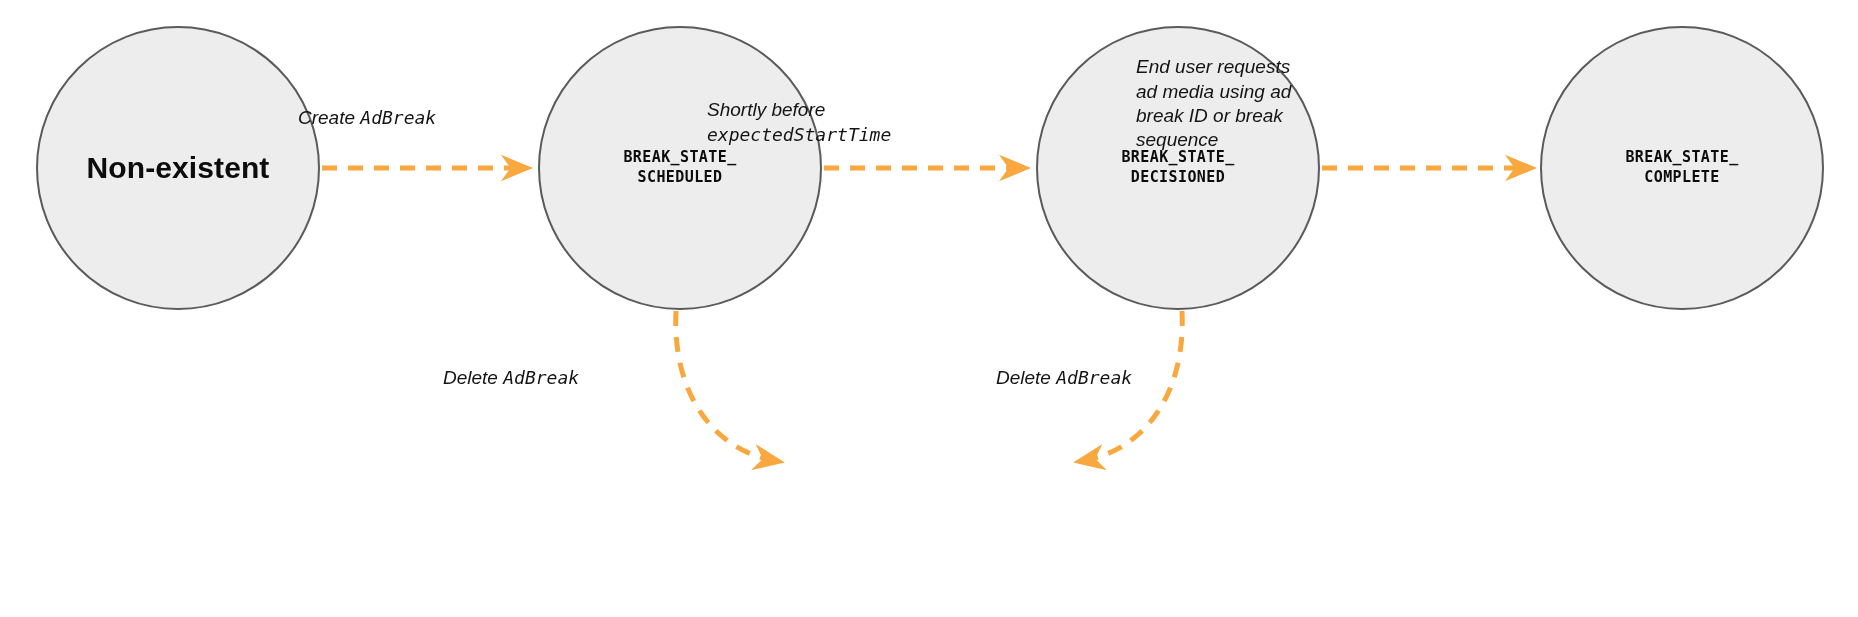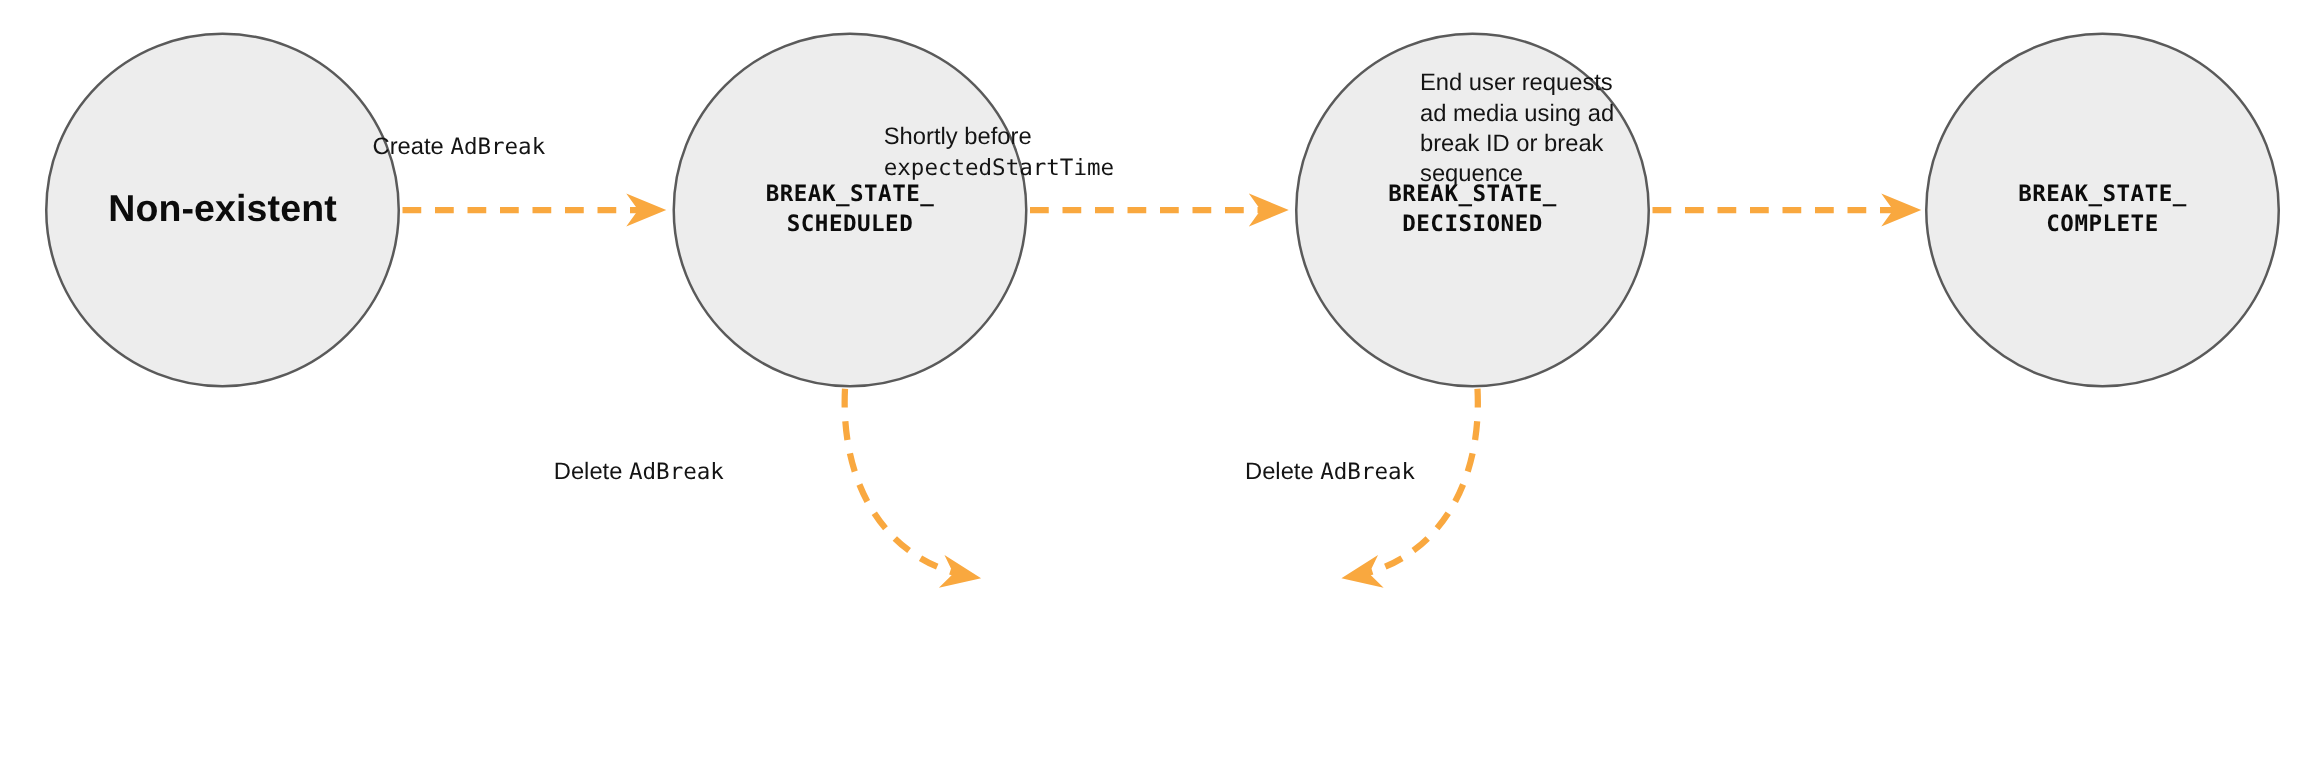--- a/index.html
+++ b/index.html
@@ -46,31 +46,32 @@
   }
   .node-label.plain {
     font-family: "Liberation Sans", sans-serif;
     font-weight: bold;
     font-size: 30px;
     letter-spacing: 0.1px;
   }
   .node-label.code {
     font-family: "DejaVu Sans Mono", monospace;
     font-weight: bold;
-    font-size: 18px;
+    font-size: 15px;
     letter-spacing: 0.4px;
     white-space: pre-line;
   }
   .edge-label {
     position: absolute;
     color: #141414;
     font-size: 19px;
     line-height: 1.28;
     white-space: pre-line;
     user-select: none;
+    font-style: italic;
   }
   .edge-label .sans {
     font-family: "Liberation Sans", sans-serif;
   }
   .edge-label .mono {
     font-family: "DejaVu Sans Mono", monospace;
     font-size: 18px;
   }
   .edge-label.l-create   { left: 298px;  top: 82px; }
   .edge-label.l-shortly  { left: 707px;  top: 74px; }

